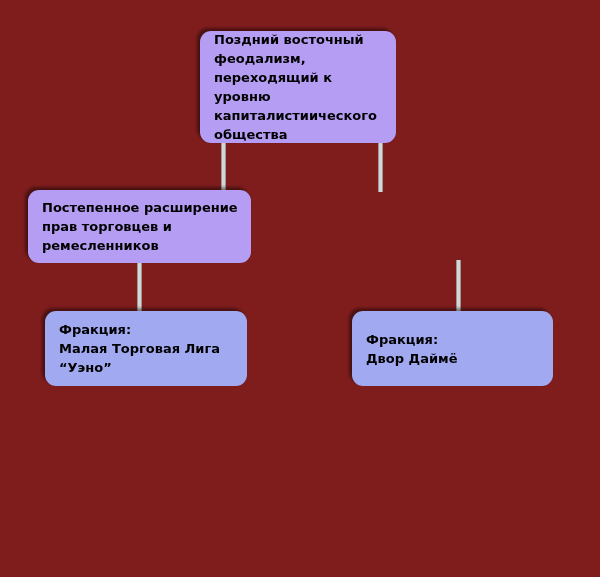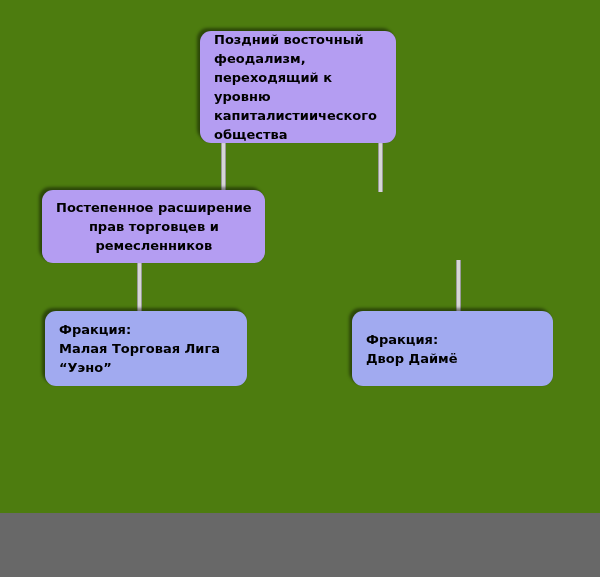--- a/index.html
+++ b/index.html
@@ -4,22 +4,22 @@
 <style>
   html, body {
     margin: 0;
     padding: 0;
     background: #686868;
     font-family: "DejaVu Sans", "Liberation Sans", sans-serif;
   }
   .canvas {
     position: relative;
     width: 600px;
-    height: 513px;
-    background: #4d7c0f;
+    height: 577px;
+    background: #7f1d1d;
     overflow: hidden;
   }
   
   .connector {
     position: absolute;
     width: 3px;
     background: #d6d6d6;
     border-left: 1px solid #9a9a9a;
     border-right: 1px solid #9a9a9a;
     z-index: 1;
@@ -44,21 +44,21 @@
     font-weight: bold;
     font-size: 13px;
     line-height: 19px;
     color: #000000;
     white-space: pre-line;
   }
   .fill-purple     { background: #b49df2; }
   .fill-periwinkle { background: #a1aaf0; }
 
   .node-root         { left: 200px; top: 31px;  width: 196px; height: 112px; }
-  .node-left-branch  { left: 42px;  top: 190px; width: 223px; height: 73px; text-align: center;  }
+  .node-left-branch  { left: 28px;  top: 190px; width: 223px; height: 73px;  }
   .node-right-branch { left: 334px; top: 190px; width: 238px; height: 73px;  }
   .node-left-leaf    { left: 45px;  top: 311px; width: 202px; height: 75px;  }
   .node-right-leaf   { left: 352px; top: 311px; width: 201px; height: 75px;  }
 </style>
 </head>
 <body>
 
 <div class="canvas">
 
   <div class="connector conn-root-left"></div>

